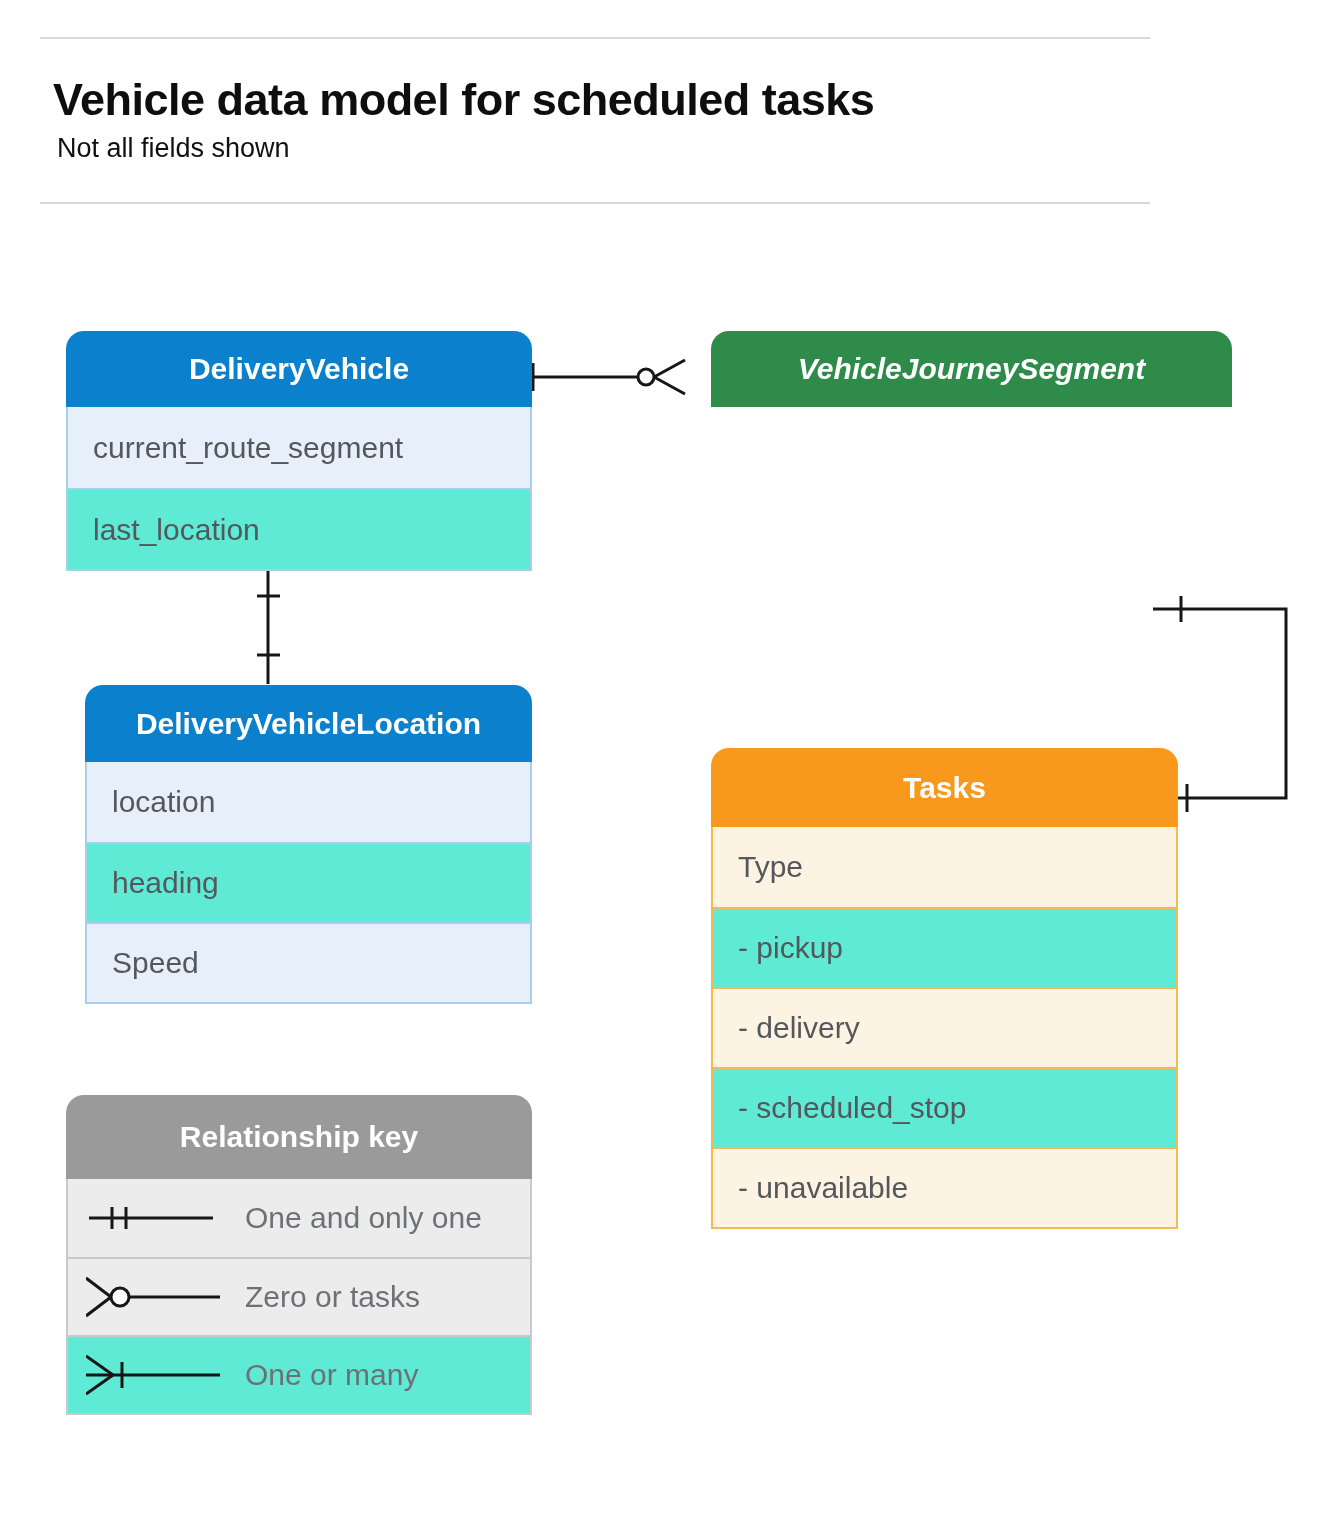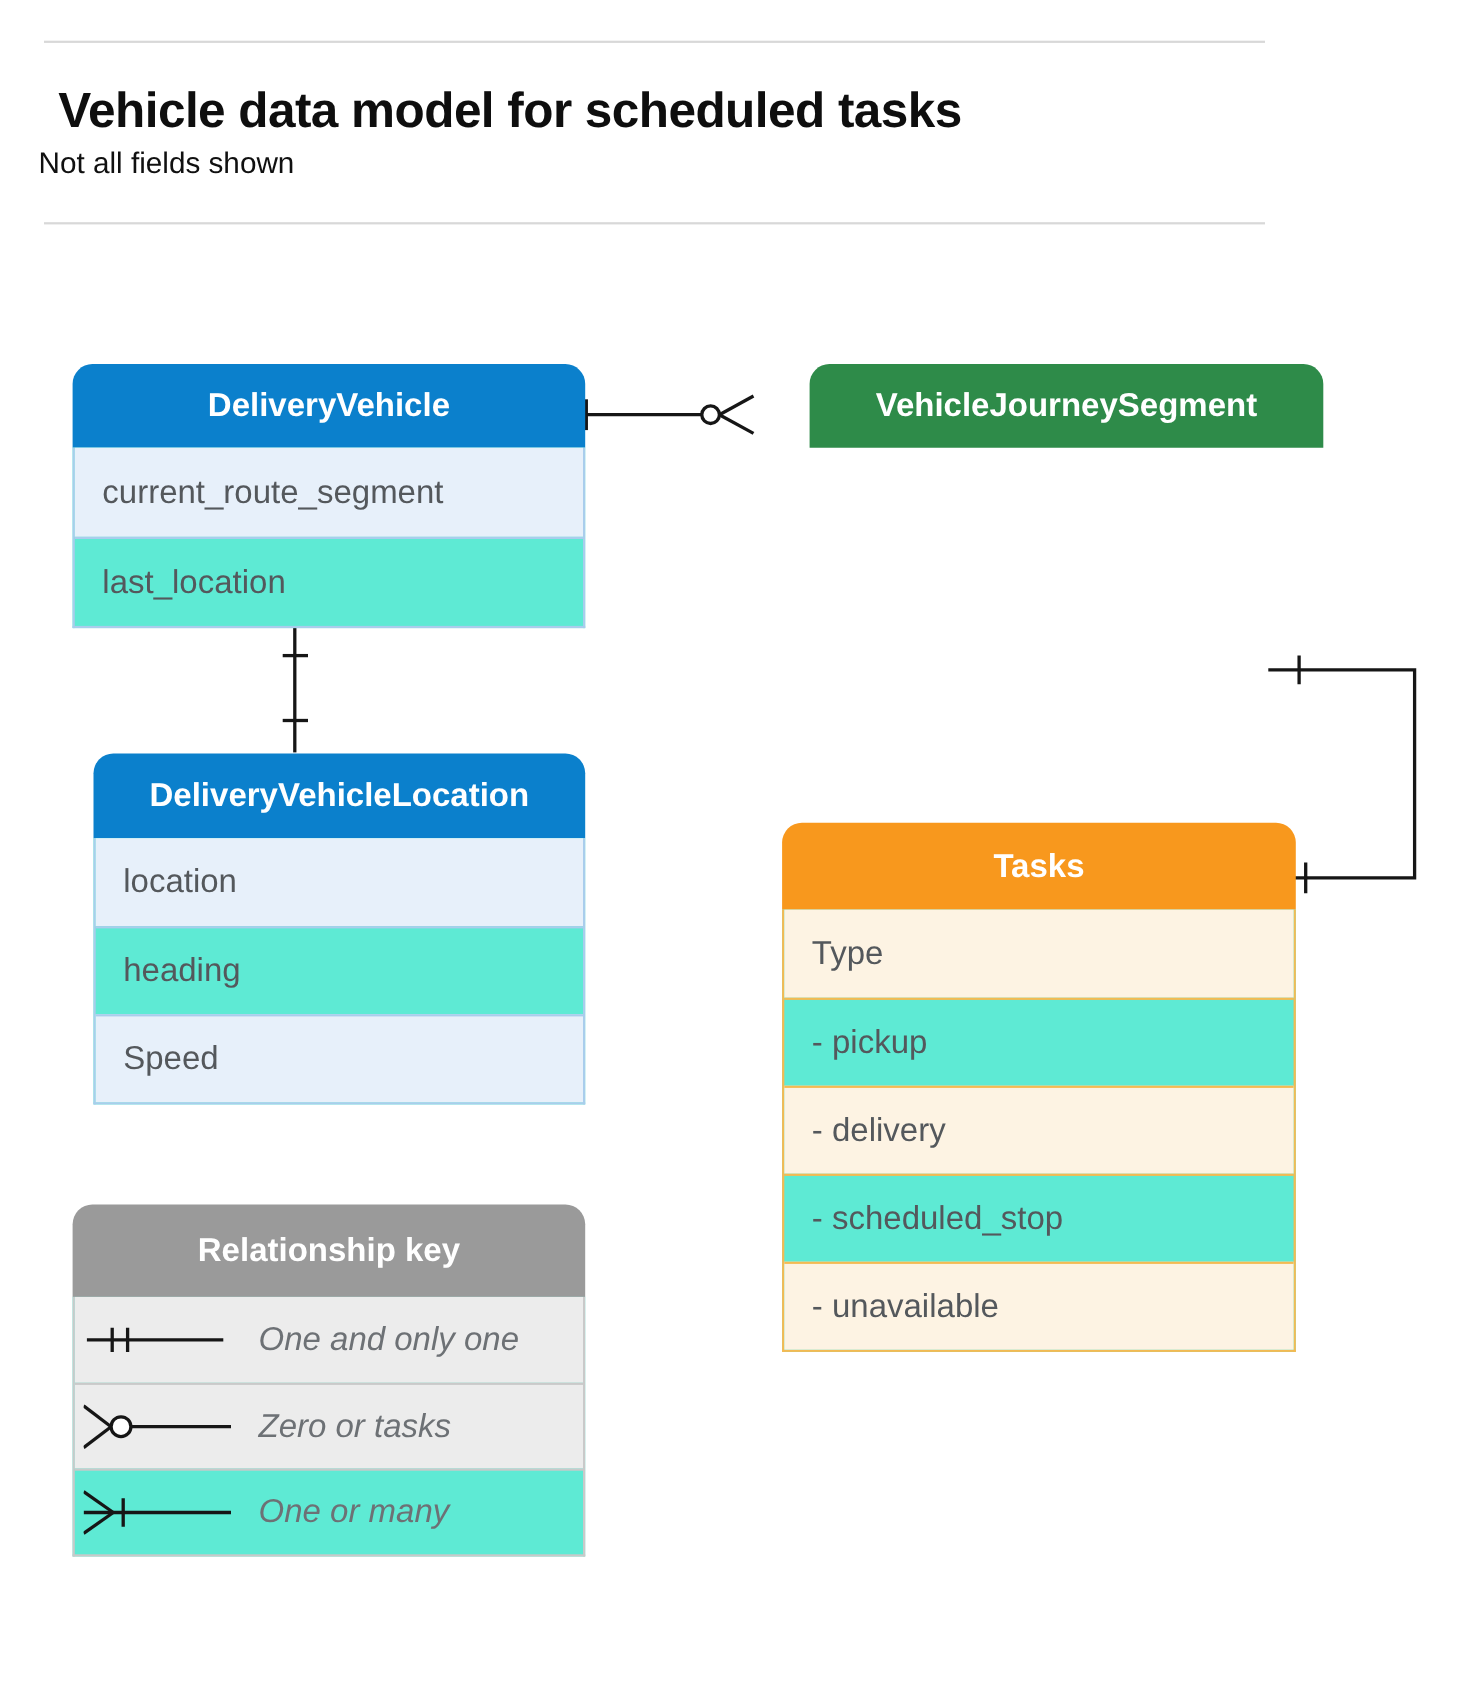--- a/index.html
+++ b/index.html
@@ -5,42 +5,42 @@
   * { margin:0; padding:0; box-sizing:border-box; }
   html,body { background:#fff; }
   body { font-family:"Liberation Sans", sans-serif; }
   .page { position:relative; width:1325px; height:1530px; background:#fff; overflow:hidden; }
 
   .rule { position:absolute; left:40px; width:1110px; height:2px; background:#d8d8d8; }
   .rule-top { top:37px; }
   .rule-2 { top:202px; }
 
   .page-title { position:absolute; left:53px; top:74px; font-size:45px; font-weight:700; color:#0e0e0e; letter-spacing:-0.5px; }
-  .page-subtitle { position:absolute; left:35px; top:133px; font-size:27px; color:#101010; }
+  .page-subtitle { position:absolute; left:57px; top:133px; font-size:27px; color:#101010; }
 
   .connectors { position:absolute; left:0; top:0; pointer-events:none; }
 
   .entity { position:absolute;margin-left:26px; }
   .entity-header {
     height:var(--hh); background:var(--hc);
     border-radius:18px 18px 0 0;
     display:flex; align-items:center; justify-content:center;
     color:#fff; font-size:30px; font-weight:700;
   }
   .entity-body { border:2px solid var(--bc); border-top:none; background:#5eead4; }
   .row {
     height:var(--rh); display:flex; align-items:center;
     font-size:30px; color:#54585c; padding-left:25px;
   }
   .row + .row { border-top:2px solid var(--bc); }
   .row.tint { background:var(--tint); }
   .row.pad-sm { padding-left:28px; }
   .row.pad-md { }
 
-  .legend .row { padding-left:8px;font-style:italic; }
+  .legend .row { padding-left:18px; }
   .legend-symbol { flex:0 0 140px; }
   .legend-label { margin-left:19px; color:#6d7175; font-size:30px; }
   .legend-symbol svg { display:block; }
 </style>
 </head>
 <body>
 
 <div class="page">
 
   <div class="rule rule-top"></div>
@@ -72,21 +72,21 @@
   </svg>
 
   <div class="entity" style="left:40px; top:331px; width:466px; --hh:76px; --rh:81px; --hc:#0b80cc; --bc:#a9cdec; --tint:#e7f0fa;">
     <div class="entity-header">DeliveryVehicle</div>
     <div class="entity-body">
       <div class="row tint">current_route_segment</div>
       <div class="row">last_location</div>
     </div>
   </div>
 
-  <div class="entity" style="left:710px; top:331px; width:467px; --hh:76px; --rh:81px; --hc:#2e8b49; --bc:#b7d7c0; --tint:#eaf3ec;">
+  <div class="entity" style="left:685px; top:331px; width:521px;font-style:italic; --hh:76px; --rh:81px; --hc:#2e8b49; --bc:#b7d7c0; --tint:#eaf3ec;">
     <div class="entity-header">VehicleJourneySegment</div>
   </div>
 
   <div class="entity" style="left:40px; top:685px; width:466px;padding-left:19px; --hh:77px; --rh:80px; --hc:#0b80cc; --bc:#a9cdec; --tint:#e7f0fa;">
     <div class="entity-header">DeliveryVehicleLocation</div>
     <div class="entity-body">
       <div class="row tint">location</div>
       <div class="row">heading</div>
       <div class="row tint">Speed</div>
     </div>

